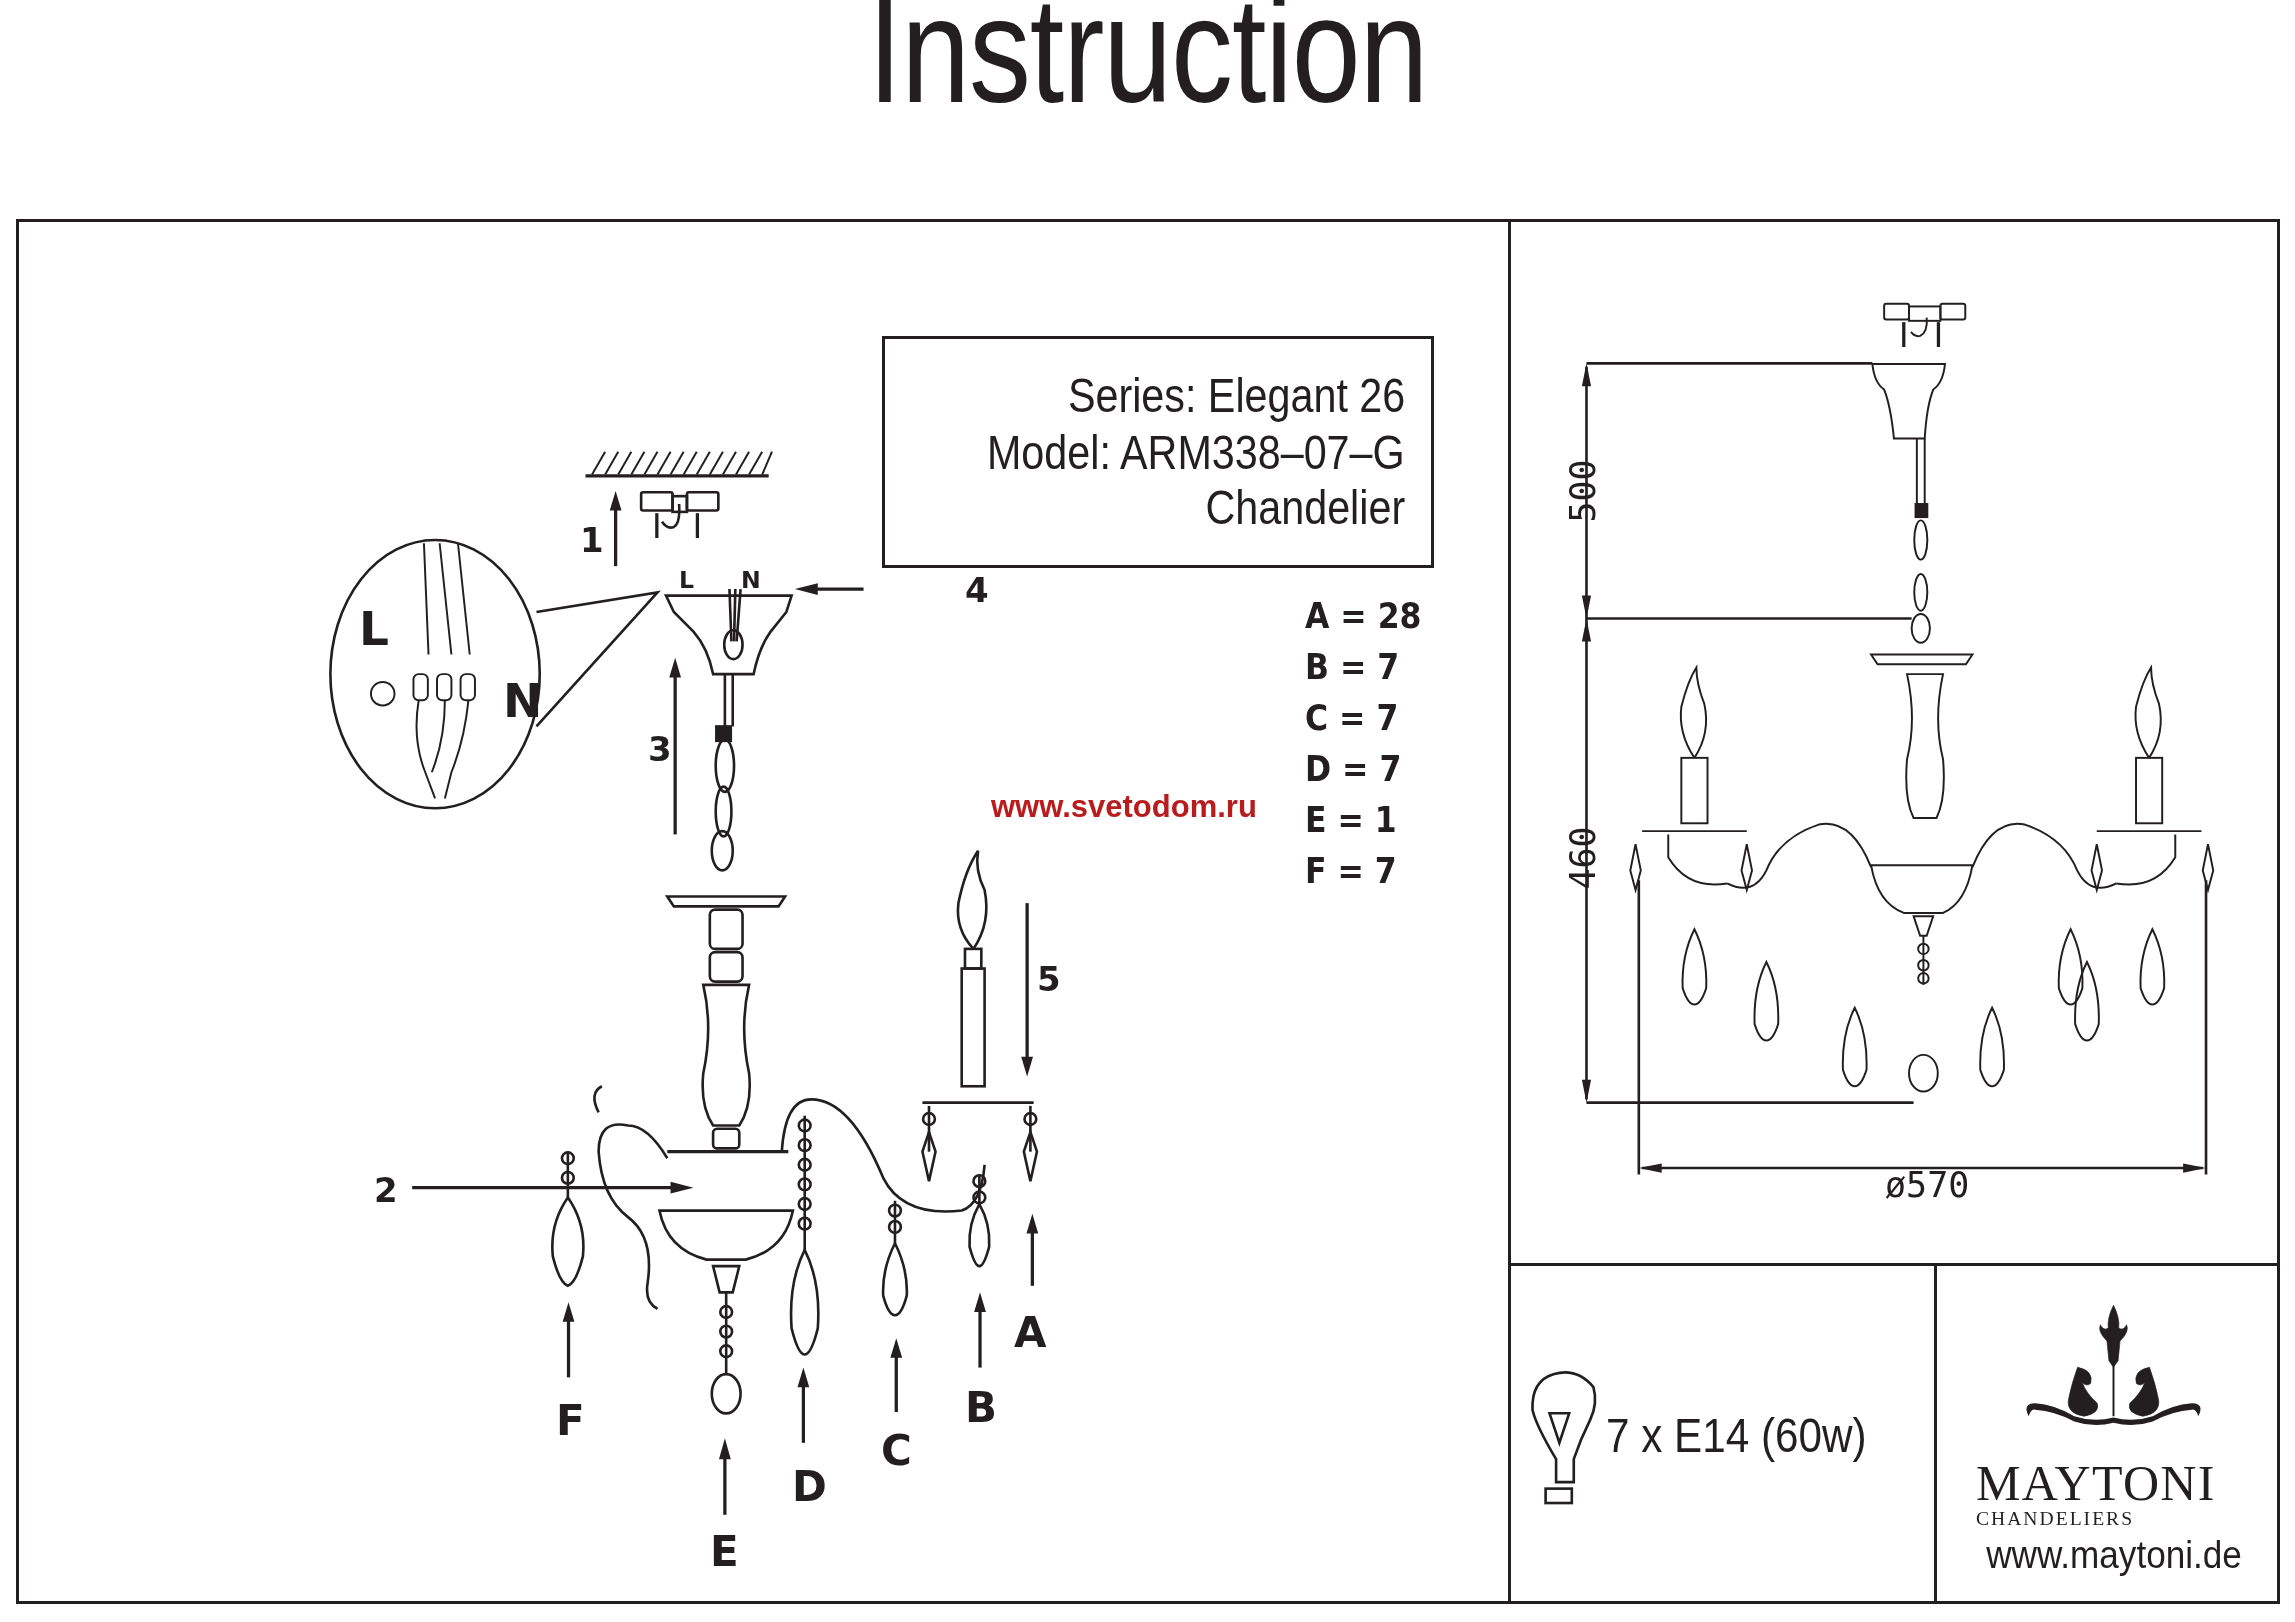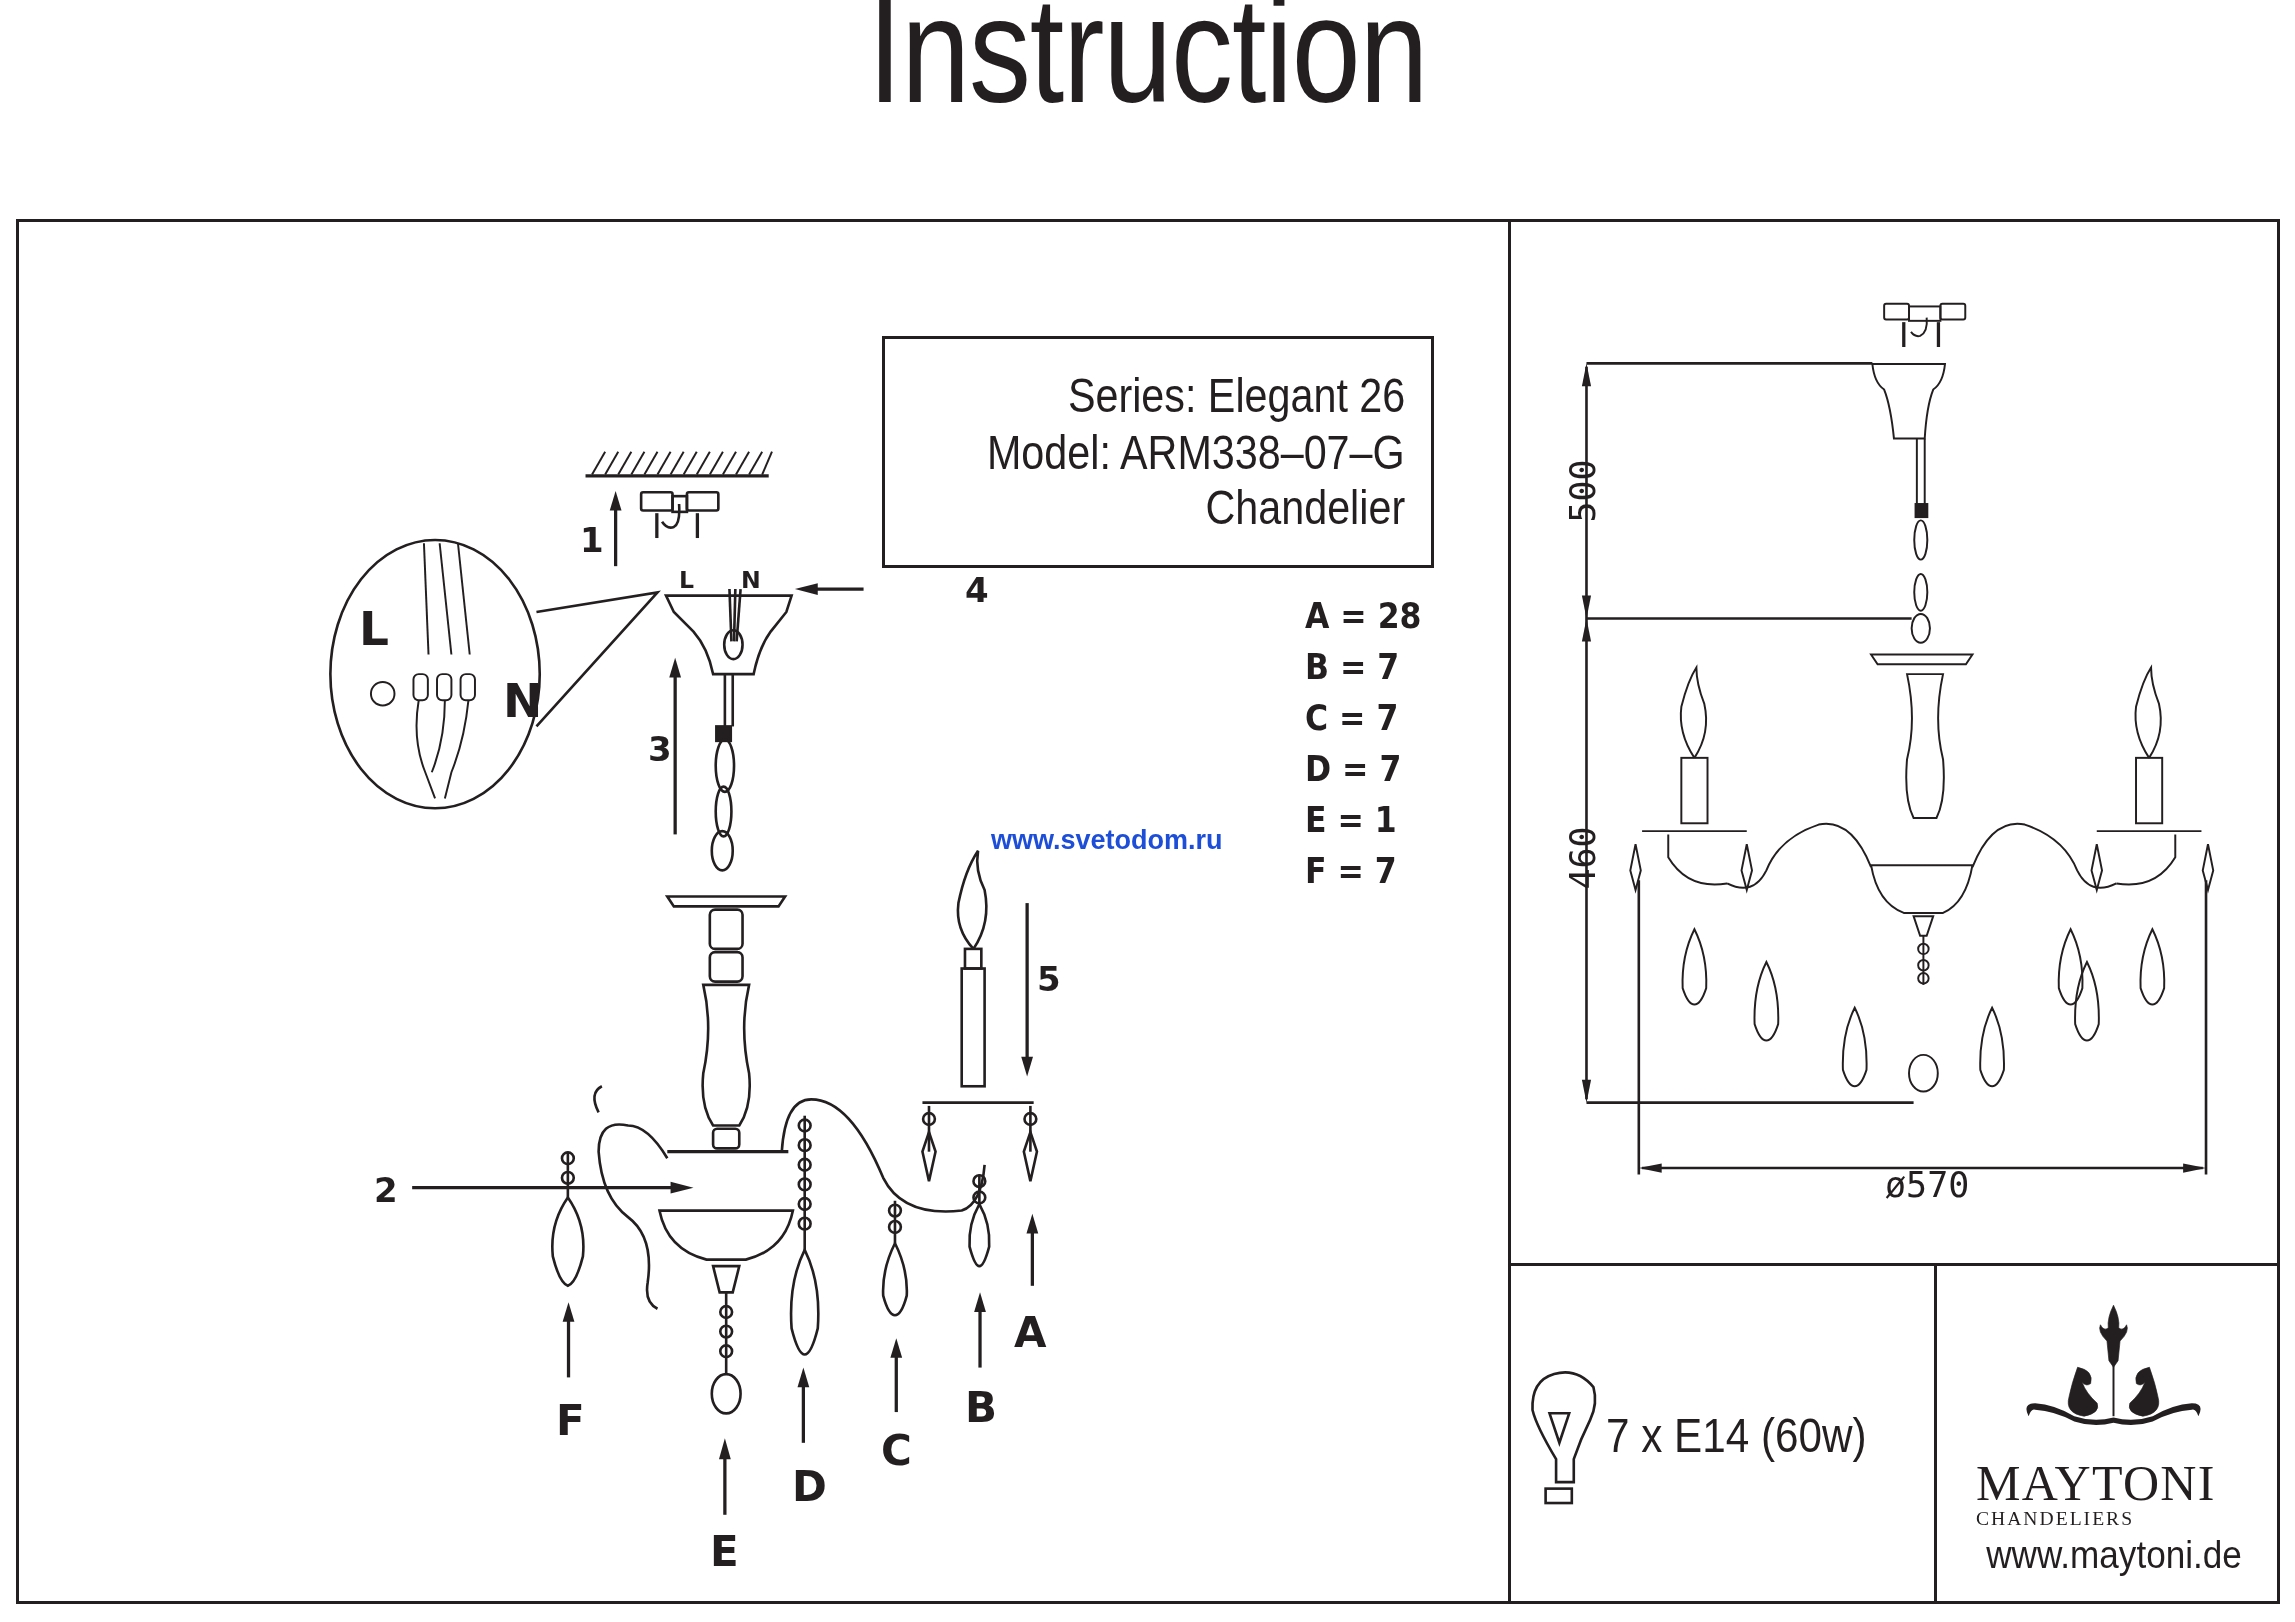--- a/index.html
+++ b/index.html
@@ -6,21 +6,21 @@
   body { width:2295px; height:1623px; position:relative; overflow:hidden; color:#231f20; font-family:"Liberation Sans", sans-serif; }
   .abs { position:absolute; }
   #title { left:0; width:2295px; top:-26px; text-align:center; font-size:151px; line-height:151px; transform:scaleX(0.82); transform-origin:1148px 0; letter-spacing:-1.3px; }
   #frame { left:16.4px; top:219px; width:2258px; height:1379px; border:3.9px solid #231f20; box-sizing:content-box; }
   .vline { background:#231f20; width:3.3px; }
   .hline { background:#231f20; height:3.3px; }
   #info-box { left:882px; top:315px; width:546px; height:226px; border:3.3px solid #231f20;margin-top:21px; }
   .info-line { position:absolute; right:26px; font-size:48px; line-height:48px; transform:scaleX(0.86); transform-origin:right; white-space:nowrap; }
   #qty-list { left:1305px; top:599px; }
   .qty-row { font-family:"DejaVu Sans", sans-serif; font-weight:bold; font-size:35px; line-height:35px; height:51px; white-space:nowrap; transform:scaleX(0.9); transform-origin:left; }
-  #watermark { left:991px; top:789px; font-size:27px; color:#1d4ed8; font-weight:bold; white-space:nowrap;margin-top:36px; }
+  #watermark { left:991px; top:789px; font-size:31px; color:#b91c1c; font-weight:bold; white-space:nowrap; }
   .step-label { font-family:"DejaVu Sans", sans-serif; font-weight:bold; font-size:34px; line-height:34px; }
   .part-label { font-family:"DejaVu Sans", sans-serif; font-weight:bold; font-size:42px; line-height:42px; }
   .dim-label { font-family:"DejaVu Sans Mono", monospace; font-size:35px; color:#231f20; }
   #bulb-text { left:1606px; top:1412px; font-size:48px; line-height:48px; white-space:nowrap; transform:scaleX(0.88); transform-origin:left; }
   #brand-name { left:1976px; width:275px; top:1454px; text-align:left; font-family:"Liberation Serif", serif; font-size:50px; letter-spacing:1.3px; }
   #brand-sub { left:1976px; width:275px; top:1508px; font-family:"Liberation Serif", serif; font-size:19.6px; letter-spacing:2px; }
   #brand-url { left:1957px; width:314px; top:1533px; text-align:center; font-size:39px; transform:scaleX(0.9); }
   svg { position:absolute; overflow:visible; }
 </style>
 </head>

